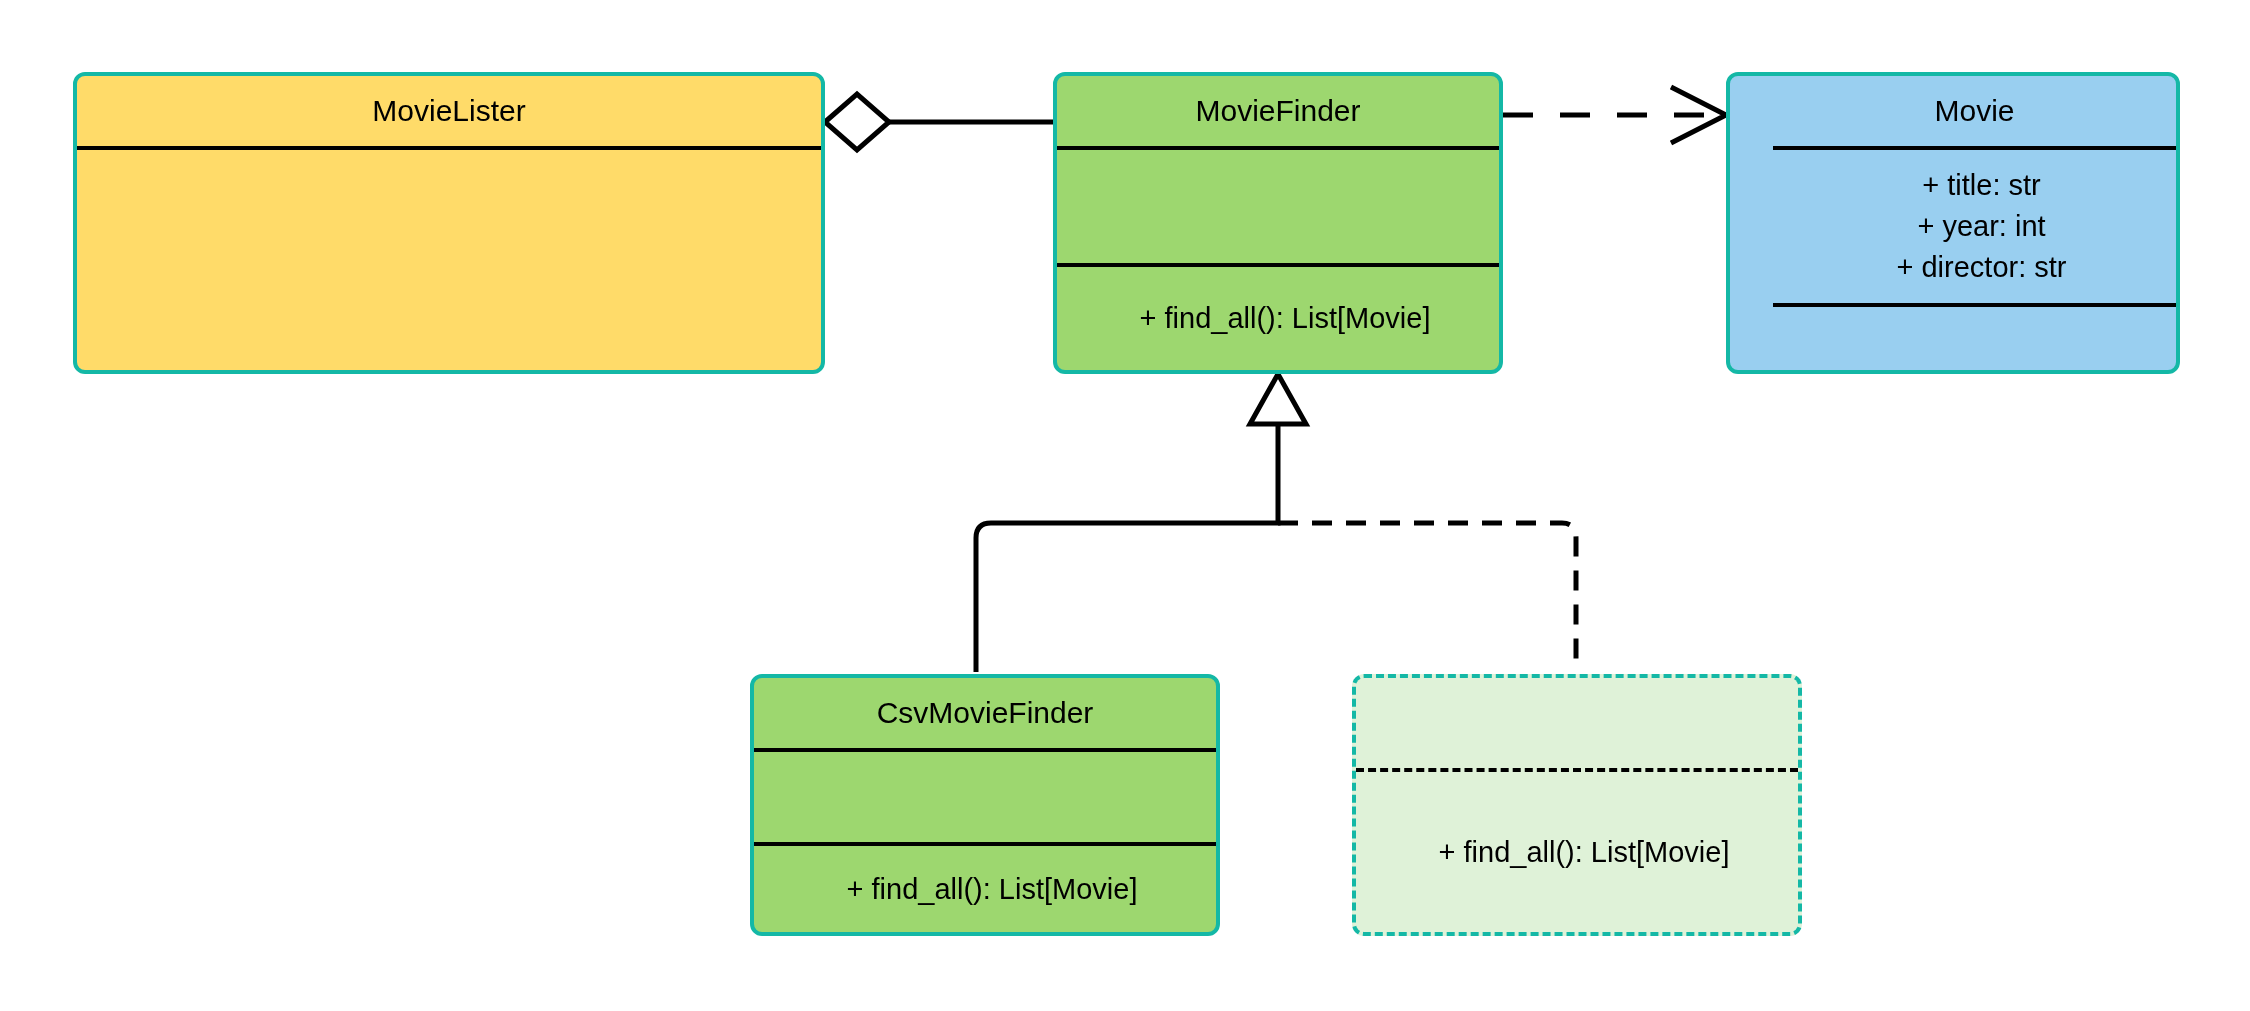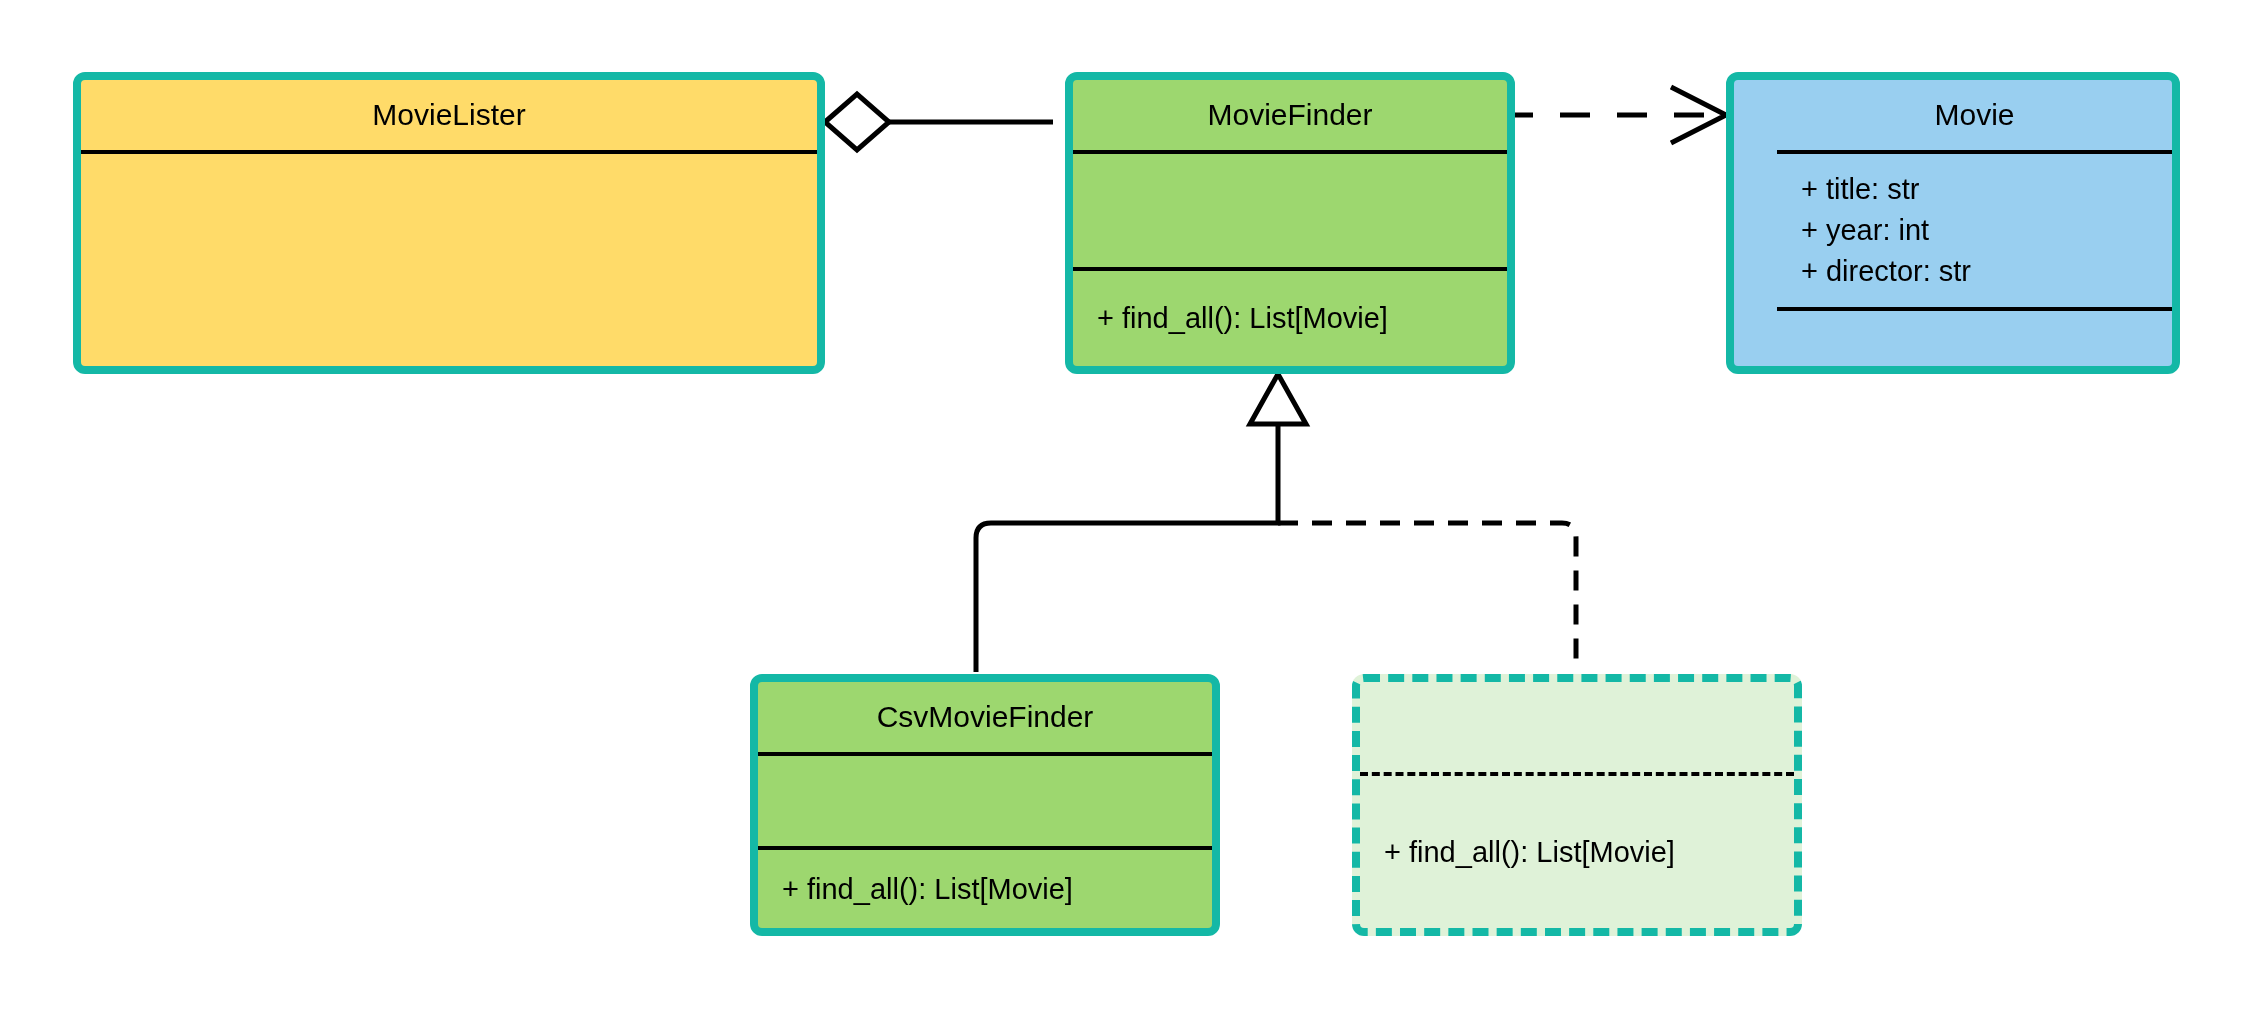--- a/index.html
+++ b/index.html
@@ -16,21 +16,21 @@
     overflow: hidden;
   }
   .connector-layer {
     position: absolute;
     left: 0; top: 0;
     width: 2250px; height: 1011px;
   }
   .uml-class {
     position: absolute;
     box-sizing: border-box;
-    border: 8px solid #14b8a6;
+    border: 4px solid #14b8a6;
     border-radius: 12px;
     display: flex;
     flex-direction: column;
     color: #000000;
   }
   .uml-class.dashed { border-style: dashed; }
   .sec {
     box-sizing: border-box;
     flex: 0 0 auto;
     display: flex;
@@ -38,21 +38,21 @@
     justify-content: center;
   }
   .sec + .sec { border-top: 4px solid #000000; }
   .uml-class.dashed .sec + .sec { border-top-style: dashed; }
   .sec.title-sec {
     align-items: center;
     font-size: 30px;
     line-height: 34px;
   }
   .sec.members {
-    align-items: flex-start;
+    align-items: center;
     padding: 0 10px 0 24px;
     font-size: 29px;
     line-height: 41px;
   }
   .sec.grow { flex: 1 1 auto; }
   .member { white-space: nowrap; }
 </style>
 </head>
 <body>
 
@@ -77,21 +77,21 @@
       <path d="M 1278 523 L 1562 523 Q 1576 523 1576 538 L 1576 672" fill="none" stroke="#000000" stroke-width="5" stroke-dasharray="20 14"></path>
     </g>
     <polygon points="1278,374 1250,424 1306,424" fill="#FFFFFF" stroke="#000000" stroke-width="5" stroke-linejoin="miter"></polygon>
   </svg>
 
   <div class="uml-class" style="left: 73px; top: 72px; width: 752px; height: 302px; background-color: rgb(255, 219, 105);">
     <div class="sec title-sec" style="height:70px">MovieLister</div>
     <div class="sec" style="height:98px"></div>
   </div>
 
-  <div class="uml-class" style="left: 1053px; top: 72px; width: 450px; height: 302px; background-color: rgb(157, 215, 111); margin-left: 12px;">
+  <div class="uml-class" style="left: 1053px; top: 72px; width: 450px; height: 302px; background-color: rgb(157, 215, 111);">
     <div class="sec title-sec" style="height:70px">MovieFinder</div>
     <div class="sec" style="height:117px"></div>
     <div class="sec members grow">
       <div class="member">+ find_all(): List[Movie]</div>
     </div>
   </div>
 
   <div class="uml-class" style="left: 1726px; top: 72px; width: 454px; height: 302px; background-color: rgb(153, 207, 240); padding-left: 43px;">
     <div class="sec title-sec" style="height:70px">Movie</div>
     <div class="sec members" style="height:157px">

